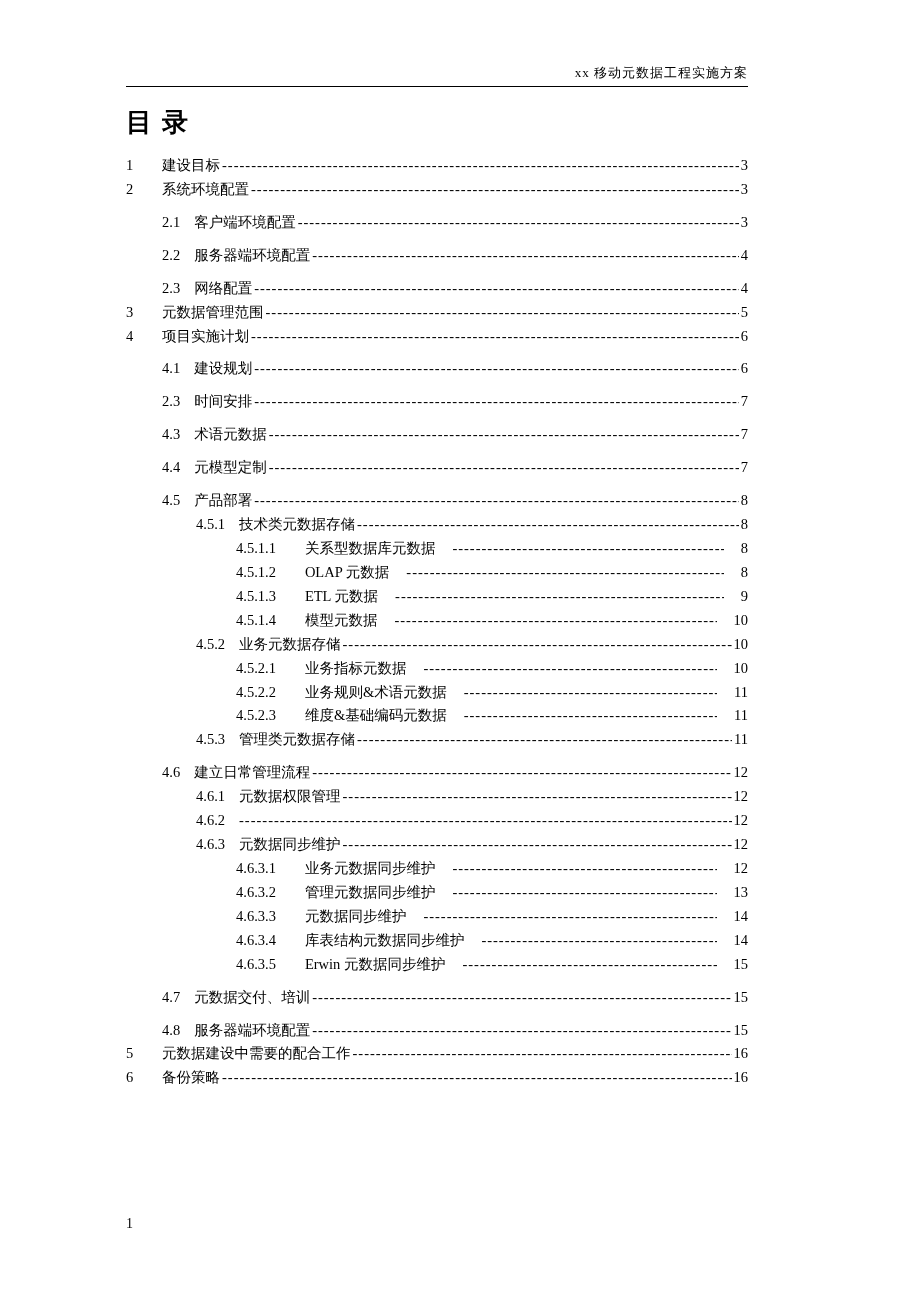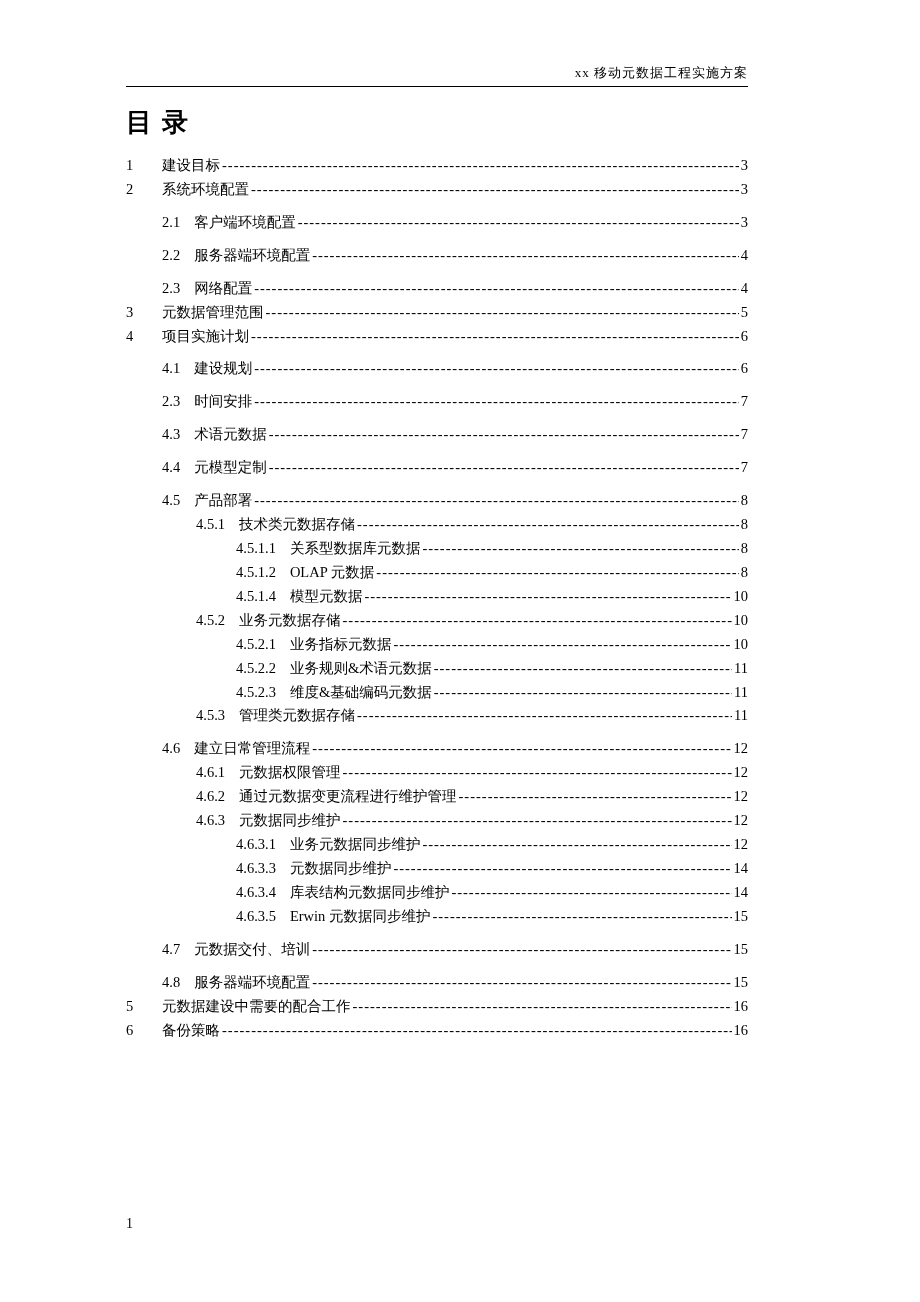--- a/index.html
+++ b/index.html
@@ -51,21 +51,21 @@
   }
   .body-col {
     flex: 1 1 auto;
     display: flex;
     align-items: baseline;
     min-width: 0;
   }
   .indent-0 .body-col { padding-left: 0px; }
   .indent-1 .body-col { padding-left: 0px; margin-top: 9px; }
   .indent-2 .body-col { padding-left: 34px; }
-  .indent-3 .body-col { padding-left: 74px; }
+  .indent-3 .body-col { padding-left: 74px; gap: 15px; }
   .sect-num {
     flex: 0 0 auto;
     padding-right: 14px;
     font-family: "SimSun", "宋体", serif;
   }
   .sect-title {
     flex: 0 0 auto;
     padding-right: 2px;
   }
   .leader {
@@ -226,20 +226,29 @@
         <span class="body-col">
           <span class="sect-num">4.5.1.2</span>
           <span class="sect-title">OLAP 元数据 </span>
           <span class="leader"></span>
           <span class="pg">8</span>
         </span>
       </div>
       <div class="row indent-3">
         <span class="num-col"></span>
         <span class="body-col">
+          <span class="sect-num">4.5.1.3</span>
+          <span class="sect-title">ETL 元数据 </span>
+          <span class="leader"></span>
+          <span class="pg">9</span>
+        </span>
+      </div>
+      <div class="row indent-3">
+        <span class="num-col"></span>
+        <span class="body-col">
           <span class="sect-num">4.5.1.4</span>
           <span class="sect-title">模型元数据 </span>
           <span class="leader"></span>
           <span class="pg">10</span>
         </span>
       </div>
       <div class="row indent-2">
         <span class="num-col"></span>
         <span class="body-col">
           <span class="sect-num">4.5.2</span>
@@ -299,21 +308,20 @@
           <span class="sect-num">4.6.1</span>
           <span class="sect-title">元数据权限管理 </span>
           <span class="leader"></span>
           <span class="pg">12</span>
         </span>
       </div>
       <div class="row indent-2">
         <span class="num-col"></span>
         <span class="body-col">
           <span class="sect-num">4.6.2</span>
-          <span class="sect-title">通过元数据变更流程进行维护管理 </span>
           <span class="leader"></span>
           <span class="pg">12</span>
         </span>
       </div>
       <div class="row indent-2">
         <span class="num-col"></span>
         <span class="body-col">
           <span class="sect-num">4.6.3</span>
           <span class="sect-title">元数据同步维护 </span>
           <span class="leader"></span>
@@ -325,20 +333,29 @@
         <span class="body-col">
           <span class="sect-num">4.6.3.1</span>
           <span class="sect-title">业务元数据同步维护 </span>
           <span class="leader"></span>
           <span class="pg">12</span>
         </span>
       </div>
       <div class="row indent-3">
         <span class="num-col"></span>
         <span class="body-col">
+          <span class="sect-num">4.6.3.2</span>
+          <span class="sect-title">管理元数据同步维护 </span>
+          <span class="leader"></span>
+          <span class="pg">13</span>
+        </span>
+      </div>
+      <div class="row indent-3">
+        <span class="num-col"></span>
+        <span class="body-col">
           <span class="sect-num">4.6.3.3</span>
           <span class="sect-title">元数据同步维护 </span>
           <span class="leader"></span>
           <span class="pg">14</span>
         </span>
       </div>
       <div class="row indent-3">
         <span class="num-col"></span>
         <span class="body-col">
           <span class="sect-num">4.6.3.4</span>

